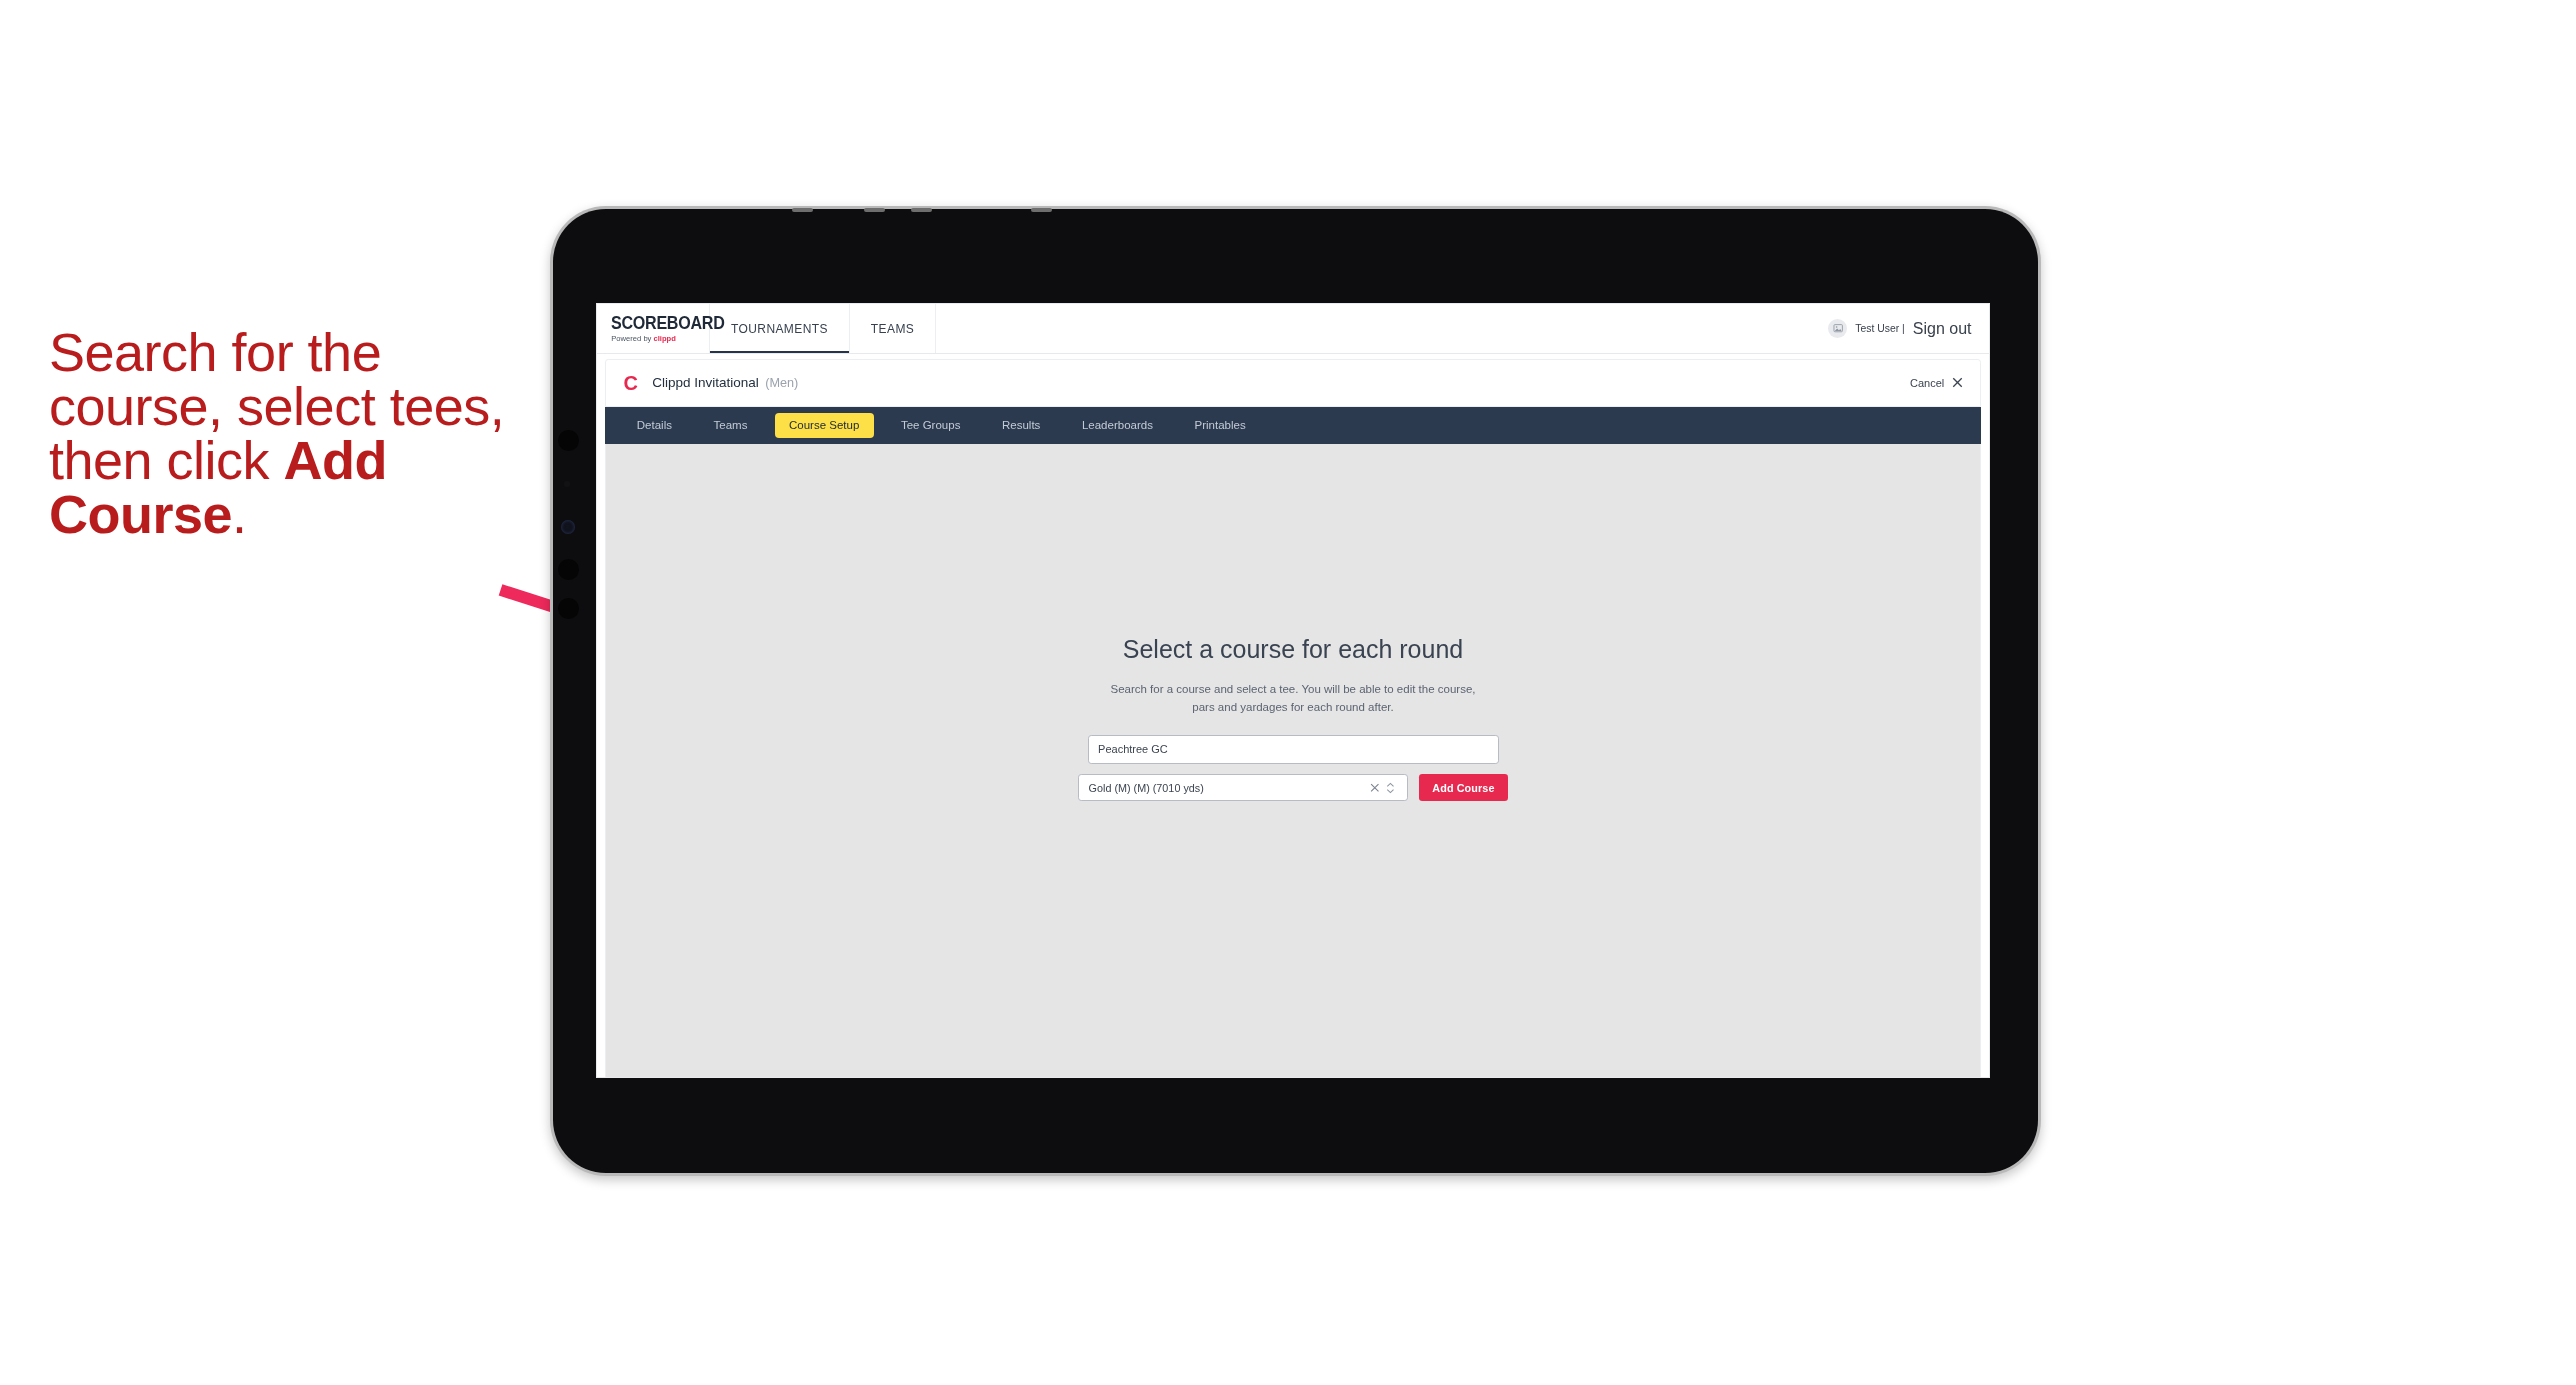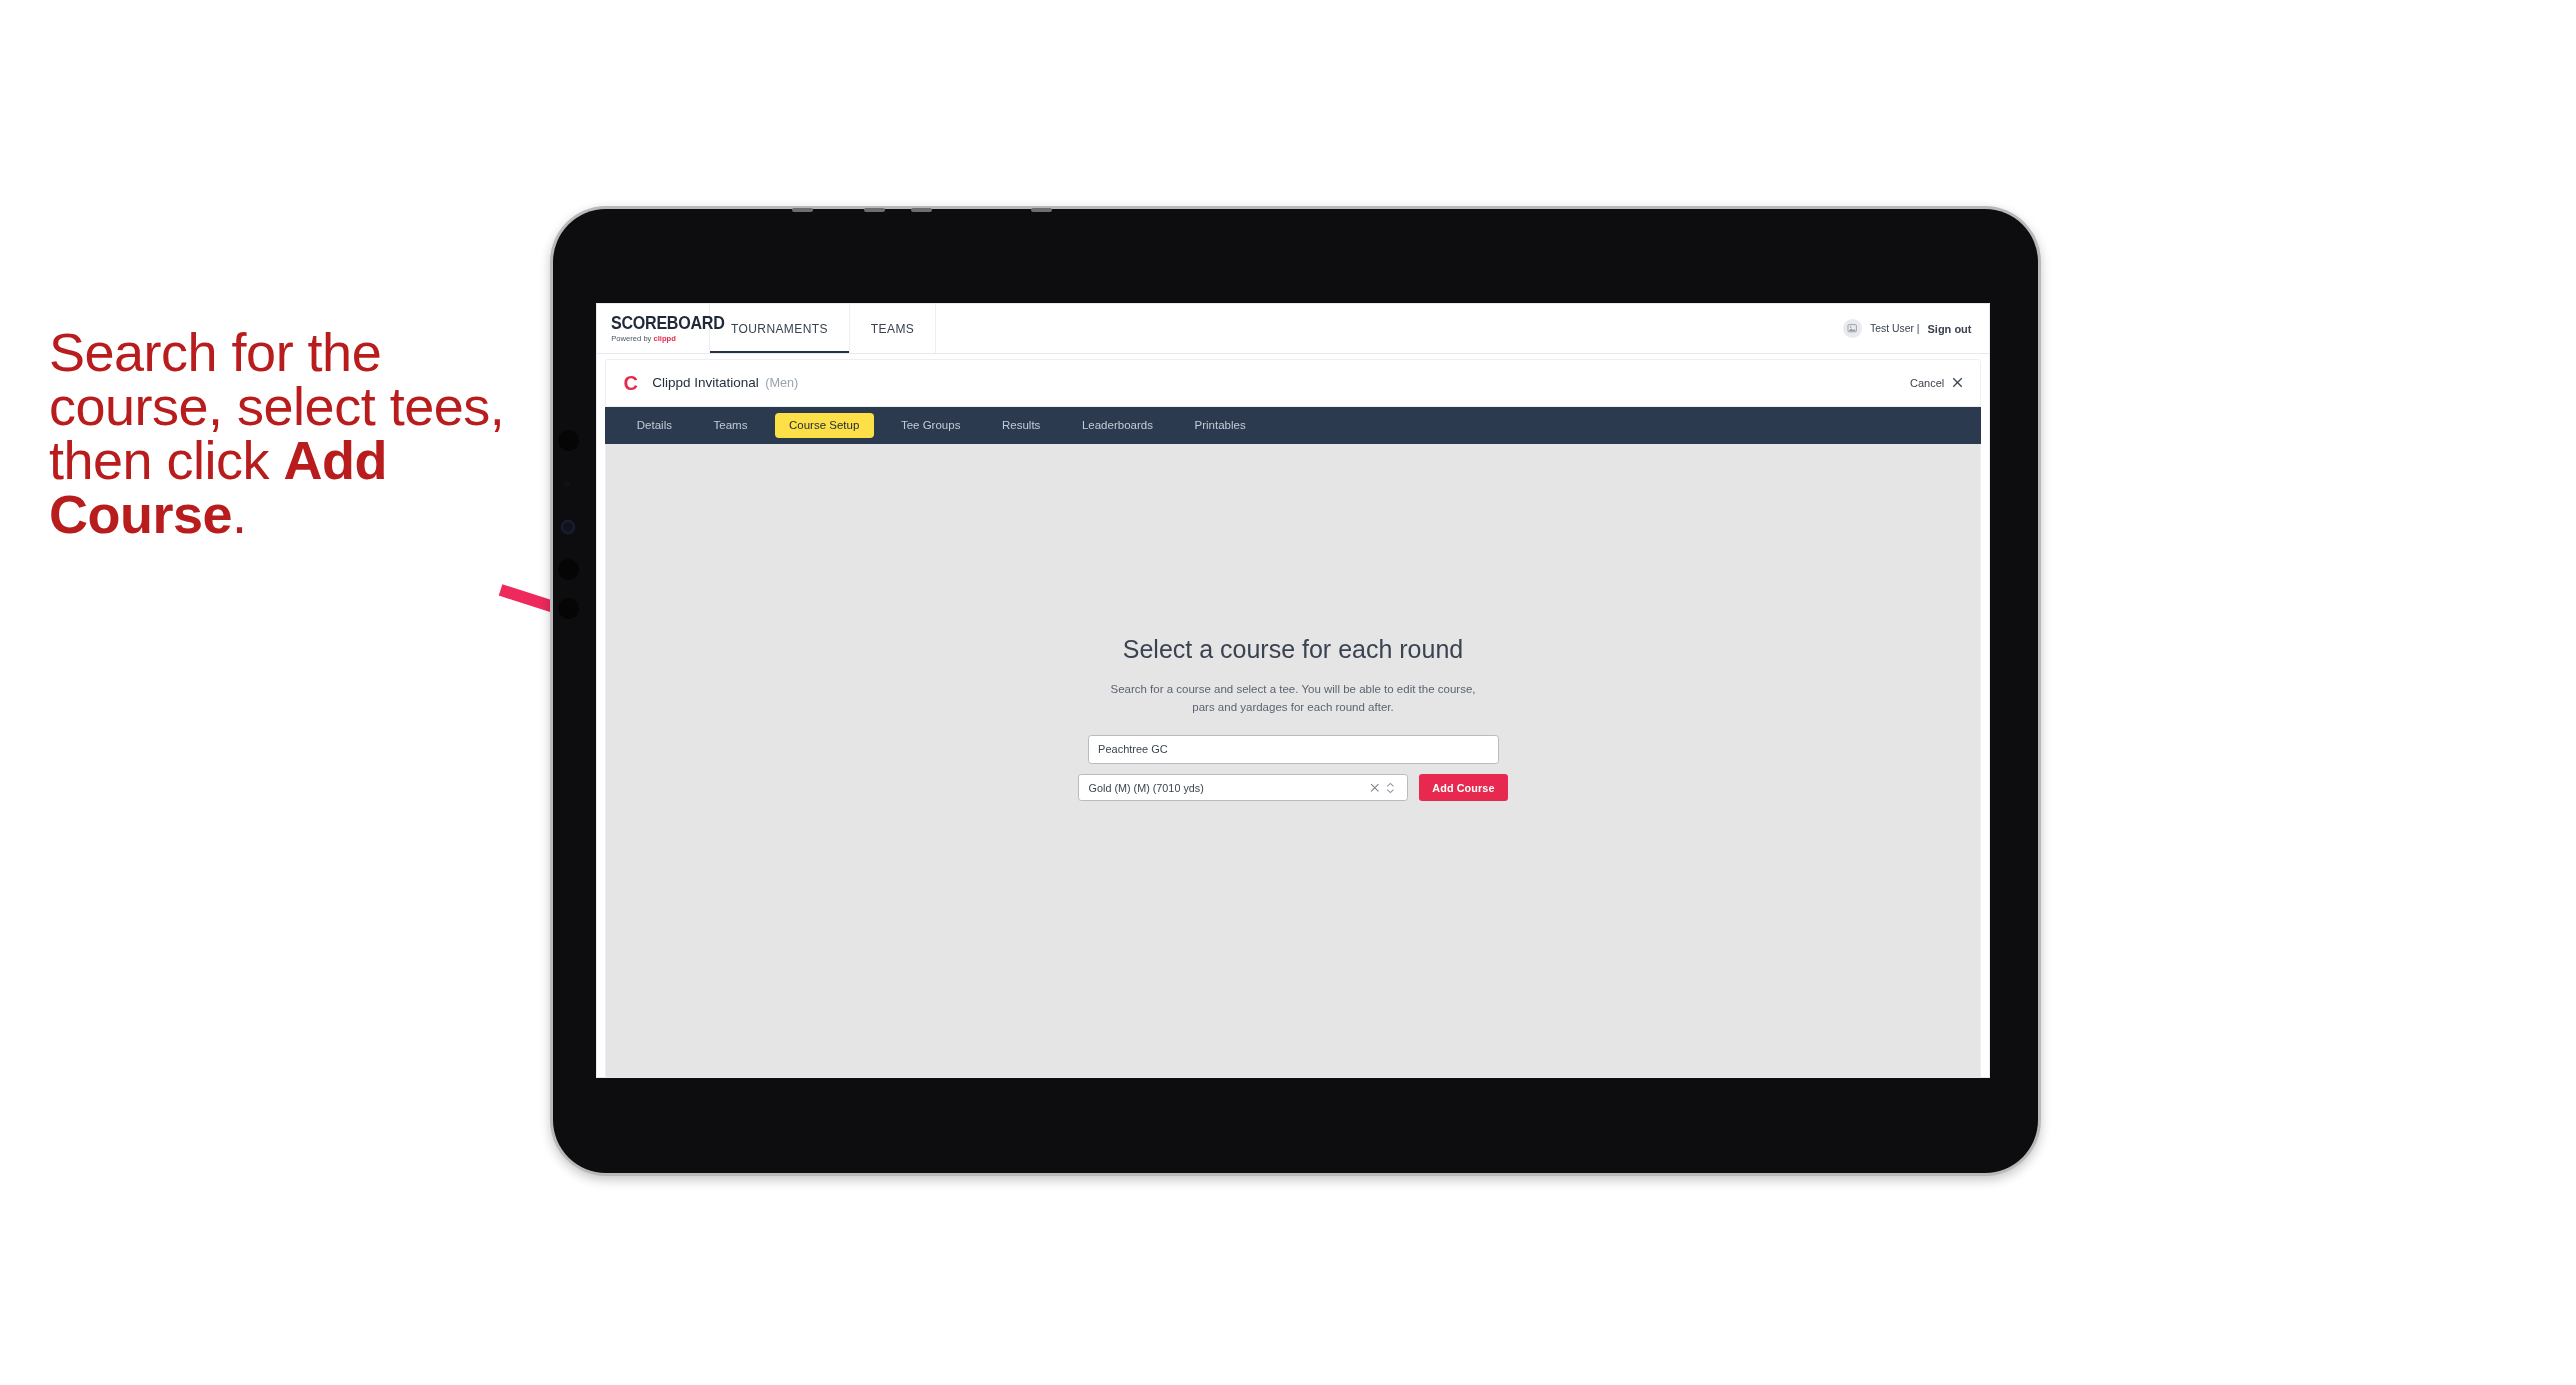--- a/index.html
+++ b/index.html
@@ -164,21 +164,21 @@
   }
   .avatar {
     width: 19px; height: 19px;
     border-radius: 50%;
     background: #e9eaee;
     display: flex;
     align-items: center;
     justify-content: center;
   }
   .user-name { font-size: 10.4px; color: #39414d; }
-  .sign-out  { font-size: 11px; color: #39414d; cursor: pointer; font-weight: bold; }
+  .sign-out  { font-size: 16px; color: #39414d; cursor: pointer; }
 
   
   .title-bar {
     height: 48px;
     background: #ffffff;
     border-bottom: 0.8px solid #e8e9ec;
     display: flex;
     align-items: center;
     padding: 0 17.5px 0 17.5px;
     margin: 4.8px 8px 0 8px;

